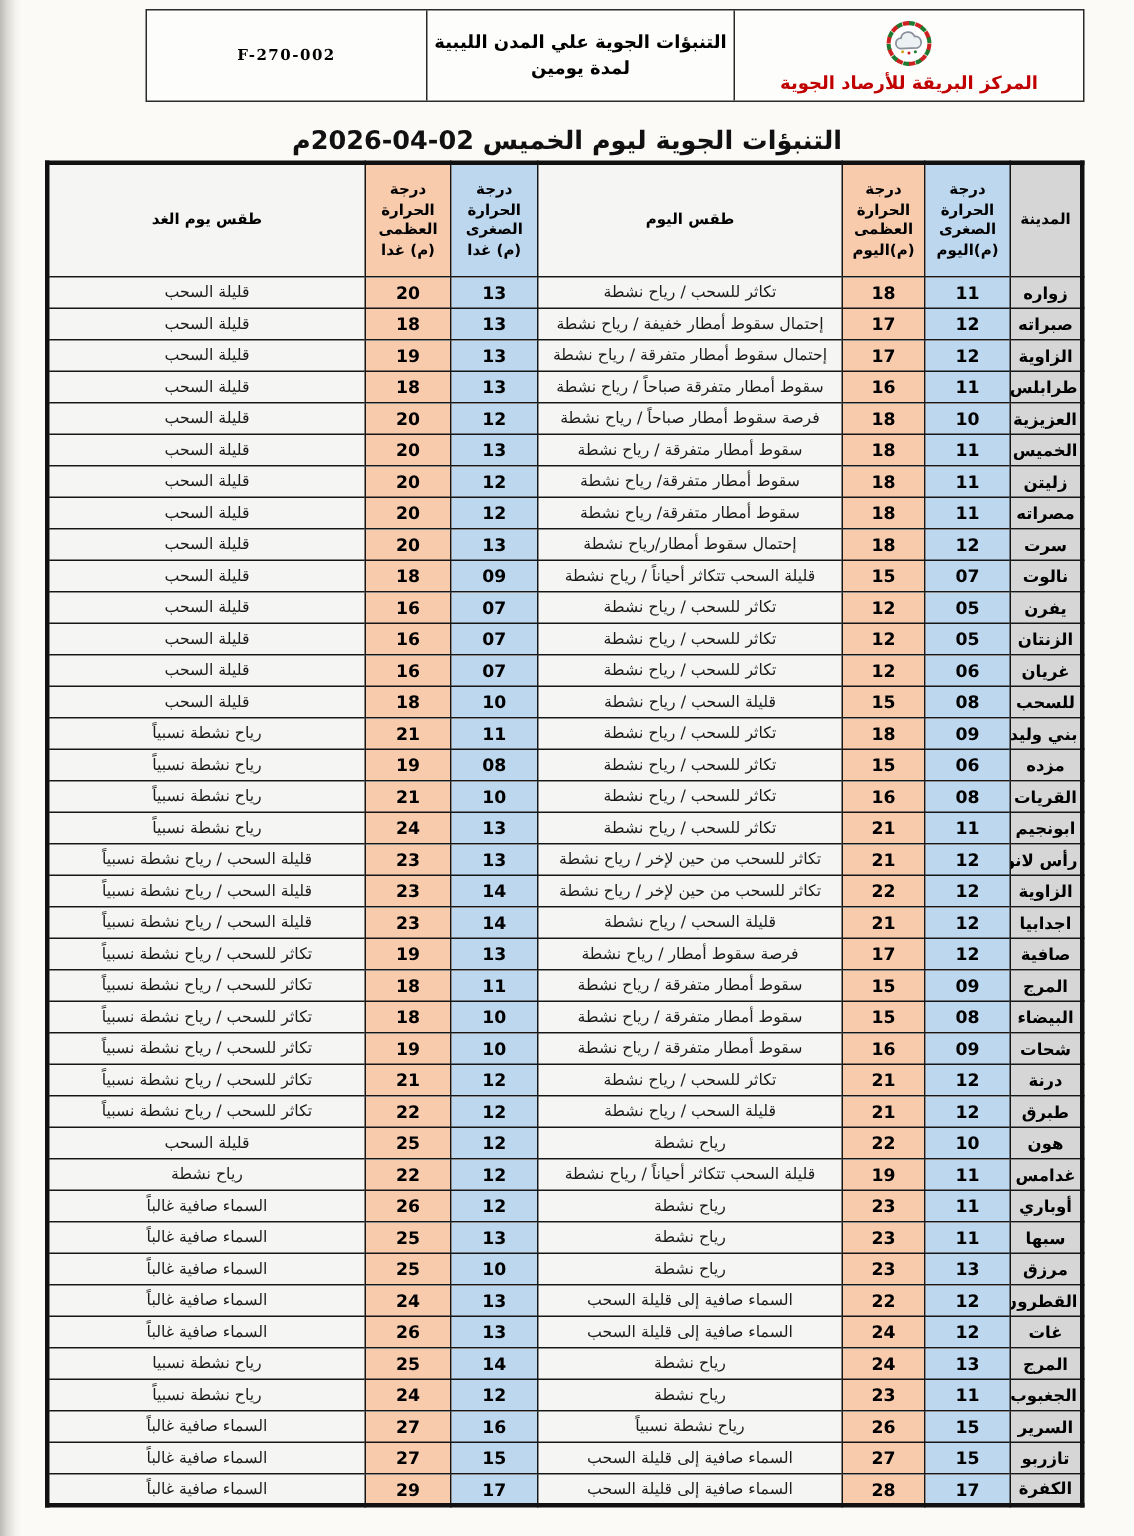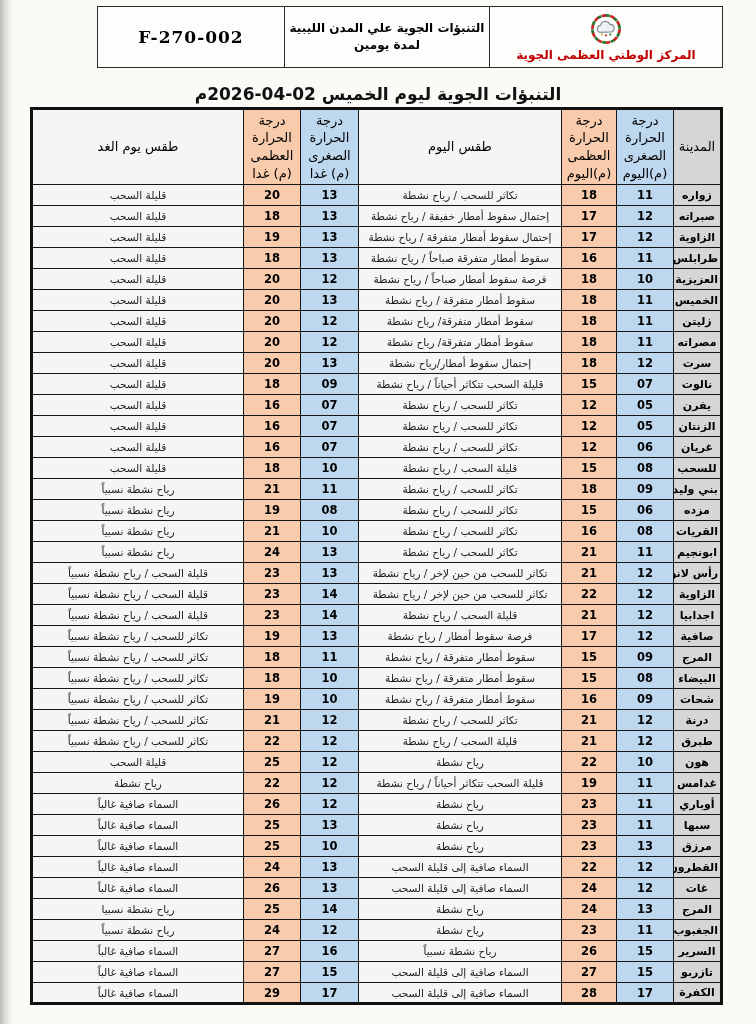--- a/index.html
+++ b/index.html
@@ -22,21 +22,21 @@
     border:1.5px solid #2a2a2a;
     background:#fdfdfc;
   }
   .hbox { border-left:1.5px solid #2a2a2a; display:flex; flex-direction:column; align-items:center; justify-content:center; padding:2px 4px; }
   .hbox:last-child { border-left:none; }
   .logo-box  { width:233px; }
   .title-box { width:205px; }
   .code-box  { flex:1; }
   .org-name { color:#c00000; font-weight:bold; font-size:12px; margin-top:2px; white-space:nowrap; }
   .form-title { font-weight:bold; font-size:12px; text-align:center; line-height:1.45; }
-  .form-code { font-weight:bold; font-size:17px; letter-spacing:1px; font-family:"DejaVu Serif", serif; }
+  .form-code { font-weight:bold; font-size:10px; letter-spacing:1px; font-family:"DejaVu Serif", serif; }
   .logo-svg { width:34px; height:34px; display:block; }
   
   .main-title {
     position:absolute; top:84px; left:0; width:100%;
     text-align:center; direction:rtl;
     font-weight:bold; font-size:17px; color:#111;
   }
   
   table.forecast {
     position:absolute; top:107px; right:33px;
@@ -45,21 +45,21 @@
     border:3px solid #111;
     background:#fff;
   }
   .forecast th, .forecast td {
     border:1.8px solid #161616;
     padding:0 2px;
     text-align:center; vertical-align:middle;
     overflow:hidden; white-space:nowrap;
   }
   .forecast thead th {
-    font-size:13px; font-weight:normal; line-height:1.35;
+    font-size:10px; font-weight:bold; line-height:1.35;
     height:76px; white-space:normal;
   }
   .forecast tbody td { height:21px; }
   th.h-city,  td.city    { background:var(--city-col); font-weight:bold; font-size:11px; }
   th.h-min,   td.min     { background:var(--min-col); }
   th.h-max,   td.max     { background:var(--max-col); }
   th.h-weather, td.weather { background:var(--weather-col); }
   td.min, td.max { font-weight:bold; font-size:11.5px; font-family:"DejaVu Sans", sans-serif; }
   td.weather { font-size:10.5px; color:#1c1c1c; }
 </style>
@@ -71,21 +71,21 @@
 <div class="header-boxes">
   <div class="hbox logo-box">
     <svg class="logo-svg" viewBox="0 0 40 40">
       <circle cx="20" cy="20" r="16" fill="#ffffff" stroke="#cc2222" stroke-width="3.2" stroke-dasharray="5.5 4.5"></circle>
       <circle cx="20" cy="20" r="16" fill="none" stroke="#1f7a2f" stroke-width="3.2" stroke-dasharray="4.5 5.5" stroke-dashoffset="5"></circle>
       <path d="M13 24a4.2 4.2 0 0 1 .7-8.3 5.6 5.6 0 0 1 10.7-1.2 4.6 4.6 0 0 1 2.1 8.9z" fill="#eef1f4" stroke="#8a9099" stroke-width="1.4"></path>
       <circle cx="15" cy="26.5" r="1.2" fill="#d6a21e"></circle>
       <circle cx="20" cy="27.5" r="1.2" fill="#cc2222"></circle>
       <circle cx="25" cy="26.5" r="1.2" fill="#1f7a2f"></circle>
     </svg>
-    <div class="org-name">المركز الوطني العظمى الجوية</div>
+    <div class="org-name">المركز البريقة للأرصاد الجوية</div>
   </div>
   <div class="hbox title-box">
     <div class="form-title">التنبؤات الجوية علي المدن الليبية لمدة يومين</div>
   </div>
   <div class="hbox code-box">
     <div class="form-code">F-270-002</div>
   </div>
 </div>
 
 <div class="main-title">التنبؤات الجوية ليوم الخميس 02-04-2026م</div>

